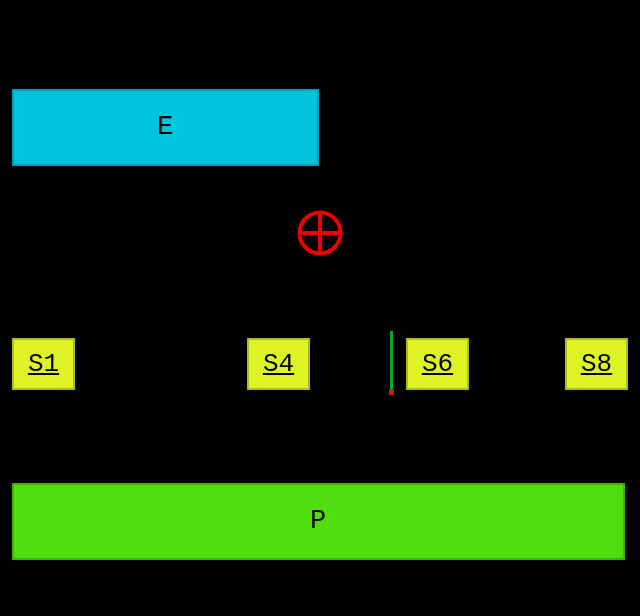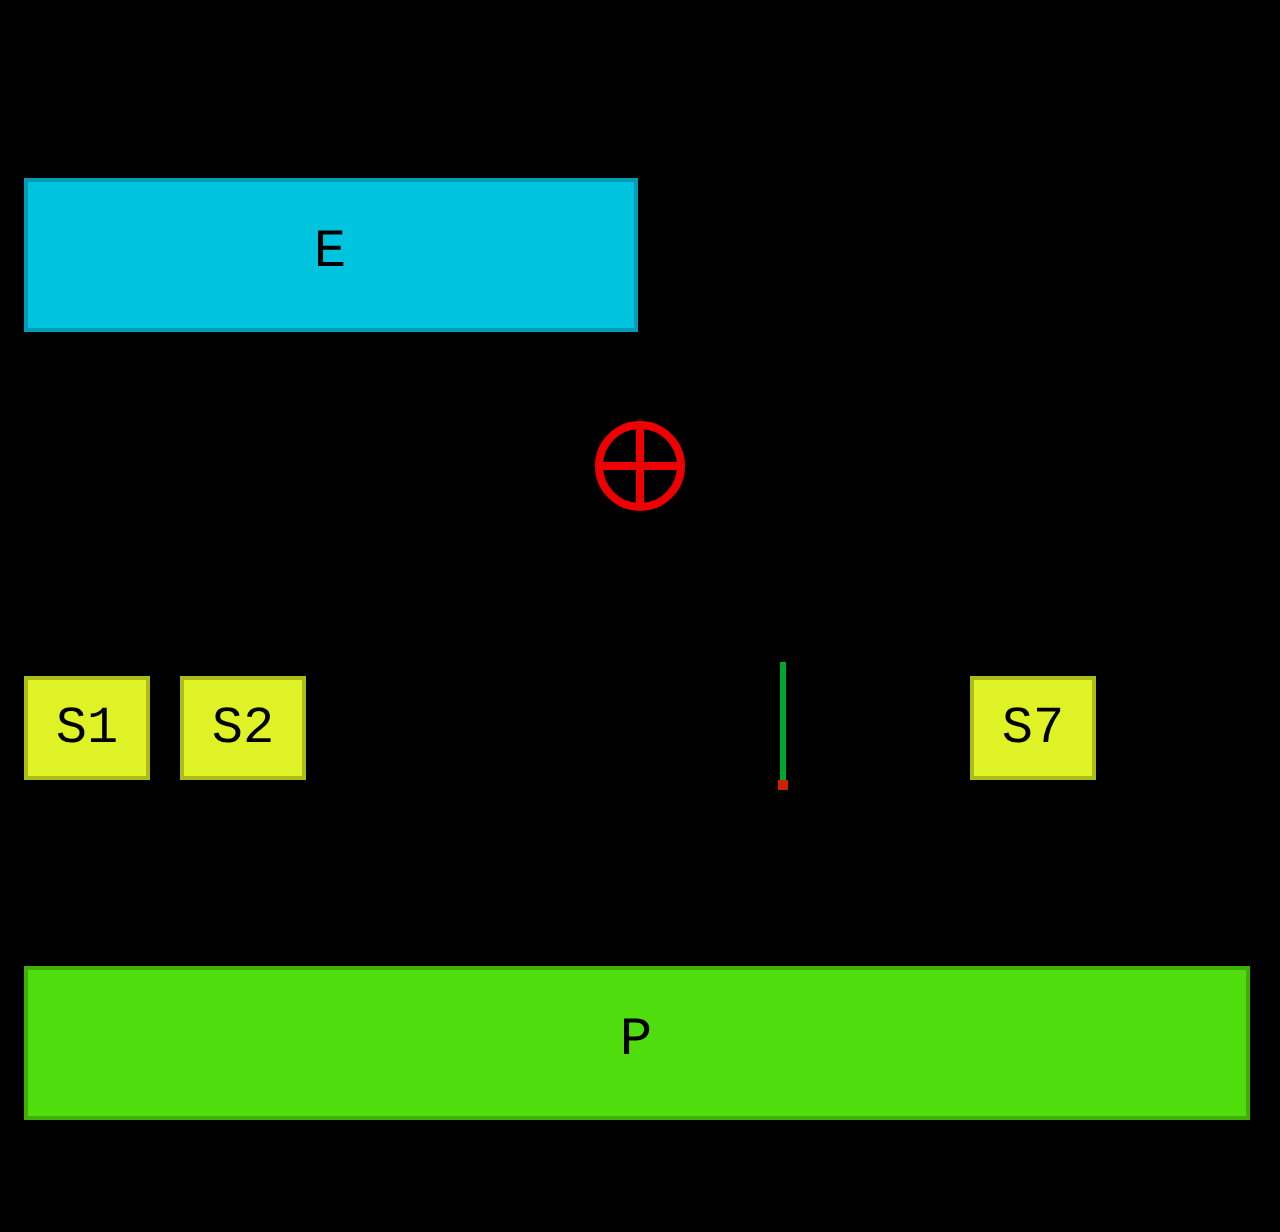--- a/index.html
+++ b/index.html
@@ -47,20 +47,21 @@
     position: absolute;
     top: 338px;
     width: 63px; height: 52px;
     background: var(--s-fill);
     border: 2px solid var(--s-border);
     display: flex;
     align-items: center;
     justify-content: center;
     box-sizing: border-box;
     color: var(--text, #000);
+    text-decoration: underline;
   }
   .seg .lbl {
     font-size: 26px;
     line-height: 1;
   }
   .xor {
     position: absolute;
     left: 295px; top: 208px;
     width: 50px; height: 50px;
     color: var(--cross);
@@ -89,25 +90,28 @@
 
   <svg class="xor" viewBox="0 0 50 50">
     <circle cx="25" cy="25" r="20.5" fill="none" stroke="currentColor" stroke-width="4"></circle>
     <line x1="3" y1="25" x2="47" y2="25" stroke="currentColor" stroke-width="4"></line>
     <line x1="25" y1="3" x2="25" y2="47" stroke="currentColor" stroke-width="4"></line>
   </svg>
 
   <div class="seg" style="left:12px">
     <span class="lbl">S1</span>
   </div>
-  <div class="seg" style="left:90px">
-    <span class="lbl">S2</span>
+  <div class="seg" style="left:247px">
+    <span class="lbl">S4</span>
   </div>
-  <div class="seg" style="left:485px">
-    <span class="lbl">S7</span>
+  <div class="seg" style="left:406px">
+    <span class="lbl">S6</span>
+  </div>
+  <div class="seg" style="left:565px">
+    <span class="lbl">S8</span>
   </div>
 
   <div class="divider-line"></div>
   <div class="divider-dot"></div>
 
   <div class="block p-block">
     <span class="lbl">P</span>
   </div>
 
 </div>

